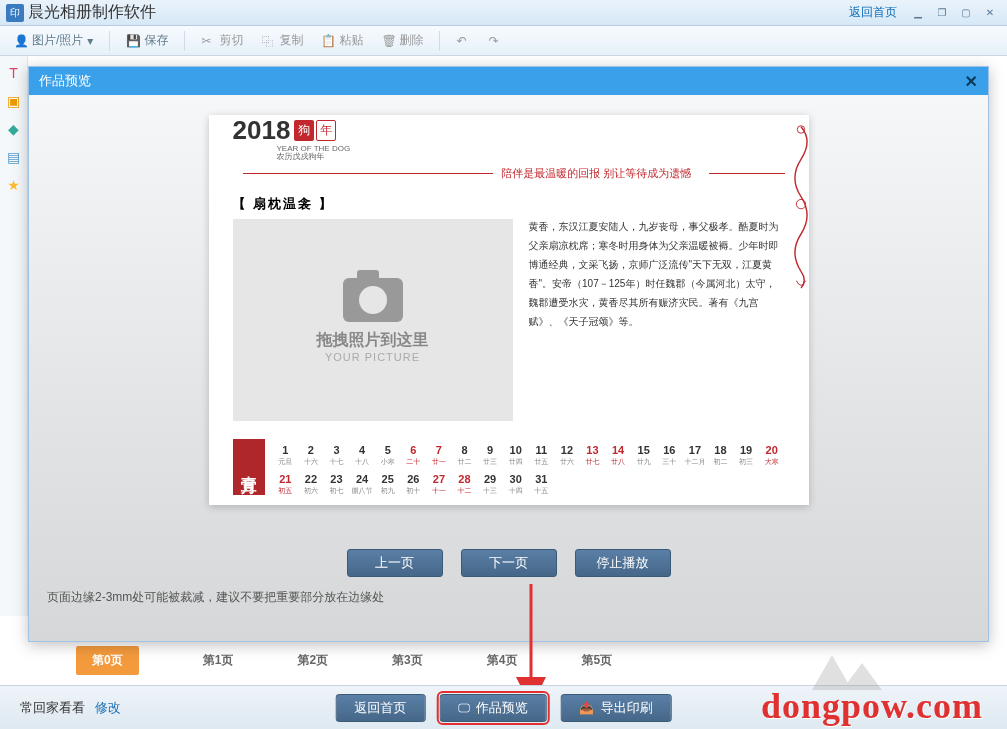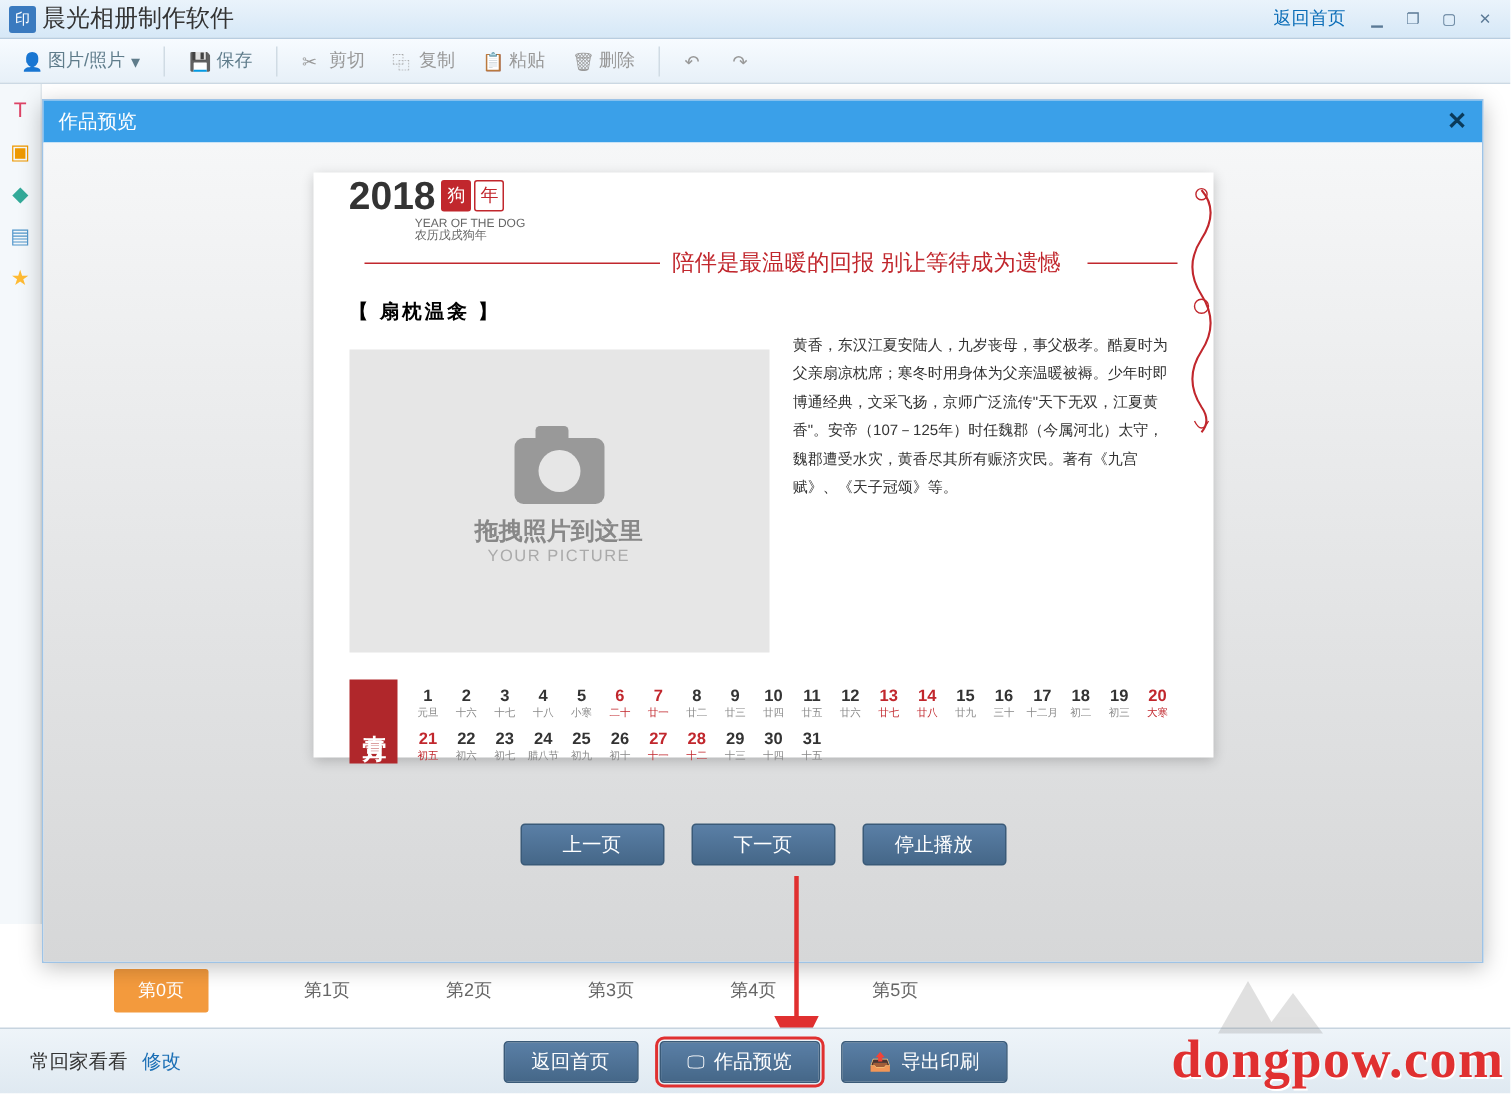--- a/index.html
+++ b/index.html
@@ -33,26 +33,26 @@
 
 
 .card { width: 600px; height: 390px; background: #fff; box-shadow: 0 2px 8px rgba(0,0,0,.2); padding: 0 24px 12px; position: relative; }
 .card-top { display: flex; align-items: flex-end; gap: 8px; margin-bottom: 4px; }
 .year-big { font-size: 26px; font-weight: bold; color: #333; }
 .dog-badge { display: inline-flex; align-items: center; gap: 2px; }
 .dog-red { background: #c1272d; color: #fff; padding: 2px 4px; font-size: 12px; border-radius: 2px; }
 .dog-out { border: 1px solid #c1272d; color: #c1272d; padding: 1px 3px; font-size: 12px; border-radius: 2px; }
 .year-sub { font-size: 8px; color: #666; margin-top: -2px; margin-left: 44px; }
 .red-line { height: 1px; background: #c1272d; flex: 1; margin-left: 10px; }
-.slogan { font-size: 15px; color: #c1272d; white-space: nowrap; }
+.slogan { font-size: 11px; color: #c1272d; white-space: nowrap; }
 .slogan-row { display: flex; align-items: center; gap: 8px; margin-bottom: 14px; }
 
 .mid-row { display: flex; gap: 16px; }
 .photo-box { width: 280px; }
-.photo-title { font-size: 13px; font-weight: bold; margin-bottom: 16px; letter-spacing: 2px; }
+.photo-title { font-size: 13px; font-weight: bold; margin-bottom: 6px; letter-spacing: 2px; }
 .photo-area { width: 280px; height: 202px; background: #e6e6e6; display: flex; flex-direction: column; align-items: center; justify-content: center; color: #999; }
 .cam-icon { width: 60px; height: 44px; background: #999; border-radius: 6px; position: relative; margin-bottom: 8px; }
 .cam-icon::before { content: ""; position: absolute; top: -8px; left: 14px; width: 22px; height: 10px; background: #999; border-radius: 3px 3px 0 0; }
 .cam-icon::after { content: ""; position: absolute; top: 8px; left: 16px; width: 28px; height: 28px; border-radius: 50%; background: #e6e6e6; }
 .photo-area .l1 { font-size: 16px; font-weight: bold; color: #888; }
 .photo-area .l2 { font-size: 11px; color: #aaa; letter-spacing: 1px; }
 
 .story { flex: 1; font-size: 10px; color: #333; line-height: 1.9; padding-top: 22px; position: relative; }
 .ornament { position: absolute; right: -6px; top: 6px; width: 28px; height: 170px; }
 .ornament svg { width: 100%; height: 100%; }
@@ -68,39 +68,39 @@
 .day-cell .n { font-size: 11px; color: #333; font-weight: bold; }
 .day-cell .s { font-size: 7px; color: #888; display: block; line-height: 1; }
 .day-cell.wk .n, .day-cell.wk .s { color: #c1272d; }
 
 
 .mbtns { display: flex; gap: 18px; margin-top: 44px; }
 .mbtn { width: 96px; height: 28px; background: linear-gradient(#5a7fa6,#456788); color: #fff; border: 1px solid #3a5a78; border-radius: 3px; font-size: 13px; display: flex; align-items: center; justify-content: center; cursor: pointer; }
 .hint-text { align-self: flex-start; margin: 12px 0 0 18px; font-size: 12px; color: #555; }
 
 
-.page-thumbs { position: absolute; left: 28px; right: 10px; top: 638px; height: 44px; display: flex; align-items: center; gap: 64px; padding-left: 48px; }
+.page-thumbs { position: absolute; left: 28px; right: 10px; top: 638px; height: 44px; display: flex; align-items: center; gap: 64px; padding-left: 48px; font-weight: bold; }
 .thumb-lbl { font-size: 12px; color: #666; }
 .thumb-lbl.cur { color: #fff; background: #f39a3d; padding: 6px 16px; border-radius: 2px; }
 
 
 .bottom-bar { position: absolute; left: 0; right: 0; bottom: 0; height: 44px; background: linear-gradient(#eef4f9,#dfe9f1); border-top: 1px solid #c7d4df; display: flex; align-items: center; padding: 0 20px; }
 .bb-left { font-size: 13px; color: #333; }
 .bb-left a { color: #1b6fb5; margin-left: 6px; text-decoration: none; }
 .bb-center { position: absolute; left: 50%; transform: translateX(-50%); display: flex; gap: 14px; }
 .bbtn { height: 28px; padding: 0 18px; background: linear-gradient(#5a7fa6,#456788); color: #fff; border: 1px solid #3a5a78; border-radius: 3px; font-size: 13px; display: flex; align-items: center; gap: 6px; cursor: pointer; }
 .bbtn.hl { outline: 2px solid #e03030; outline-offset: 1px; }
 .bbtn .bi { font-size: 12px; }
 
 
 .red-arrow { position: absolute; left: 516px; top: 584px; pointer-events: none; }
 .red-arrow svg { overflow: visible; }
 
 
-.watermark { position: absolute; right: 4px; bottom: 2px; font-size: 36px; font-weight: bold; color: #e03030; letter-spacing: 1px; font-family: Georgia, serif; text-shadow: 1px 1px 0 #fff; }
+.watermark { position: absolute; right: 24px; bottom: 2px; font-size: 36px; font-weight: bold; color: #e03030; letter-spacing: 1px; font-family: Georgia, serif; text-shadow: 1px 1px 0 #fff; }
 .wm-logo { position: absolute; right: 120px; bottom: 30px; opacity: .25; }
 </style>
 </head>
 <body>
 
 <div class="titlebar">
   <div class="app-icon">印</div>
   <div class="title">晨光相册制作软件</div>
   <div class="spacer"></div>
   <div class="home-link">返回首页</div>
@@ -264,20 +264,21 @@
             </div>
         </div>
       </div>
     </div>
 
     <div class="mbtns">
       <div class="mbtn">上一页</div>
       <div class="mbtn">下一页</div>
       <div class="mbtn">停止播放</div>
     </div>
+    <div class="hint-text">页面边缘2-3mm处可能被裁减，建议不要把重要部分放在边缘处</div>
   </div>
 </div>
 
 <div class="red-arrow">
   <svg width="30" height="120">
       <defs>
         <marker id="ah" markerWidth="10" markerHeight="10" refX="5" refY="5" orient="auto">
           <path d="M0 0 L10 5 L0 10 Z" fill="#e03030"></path>
         </marker>
       </defs>

